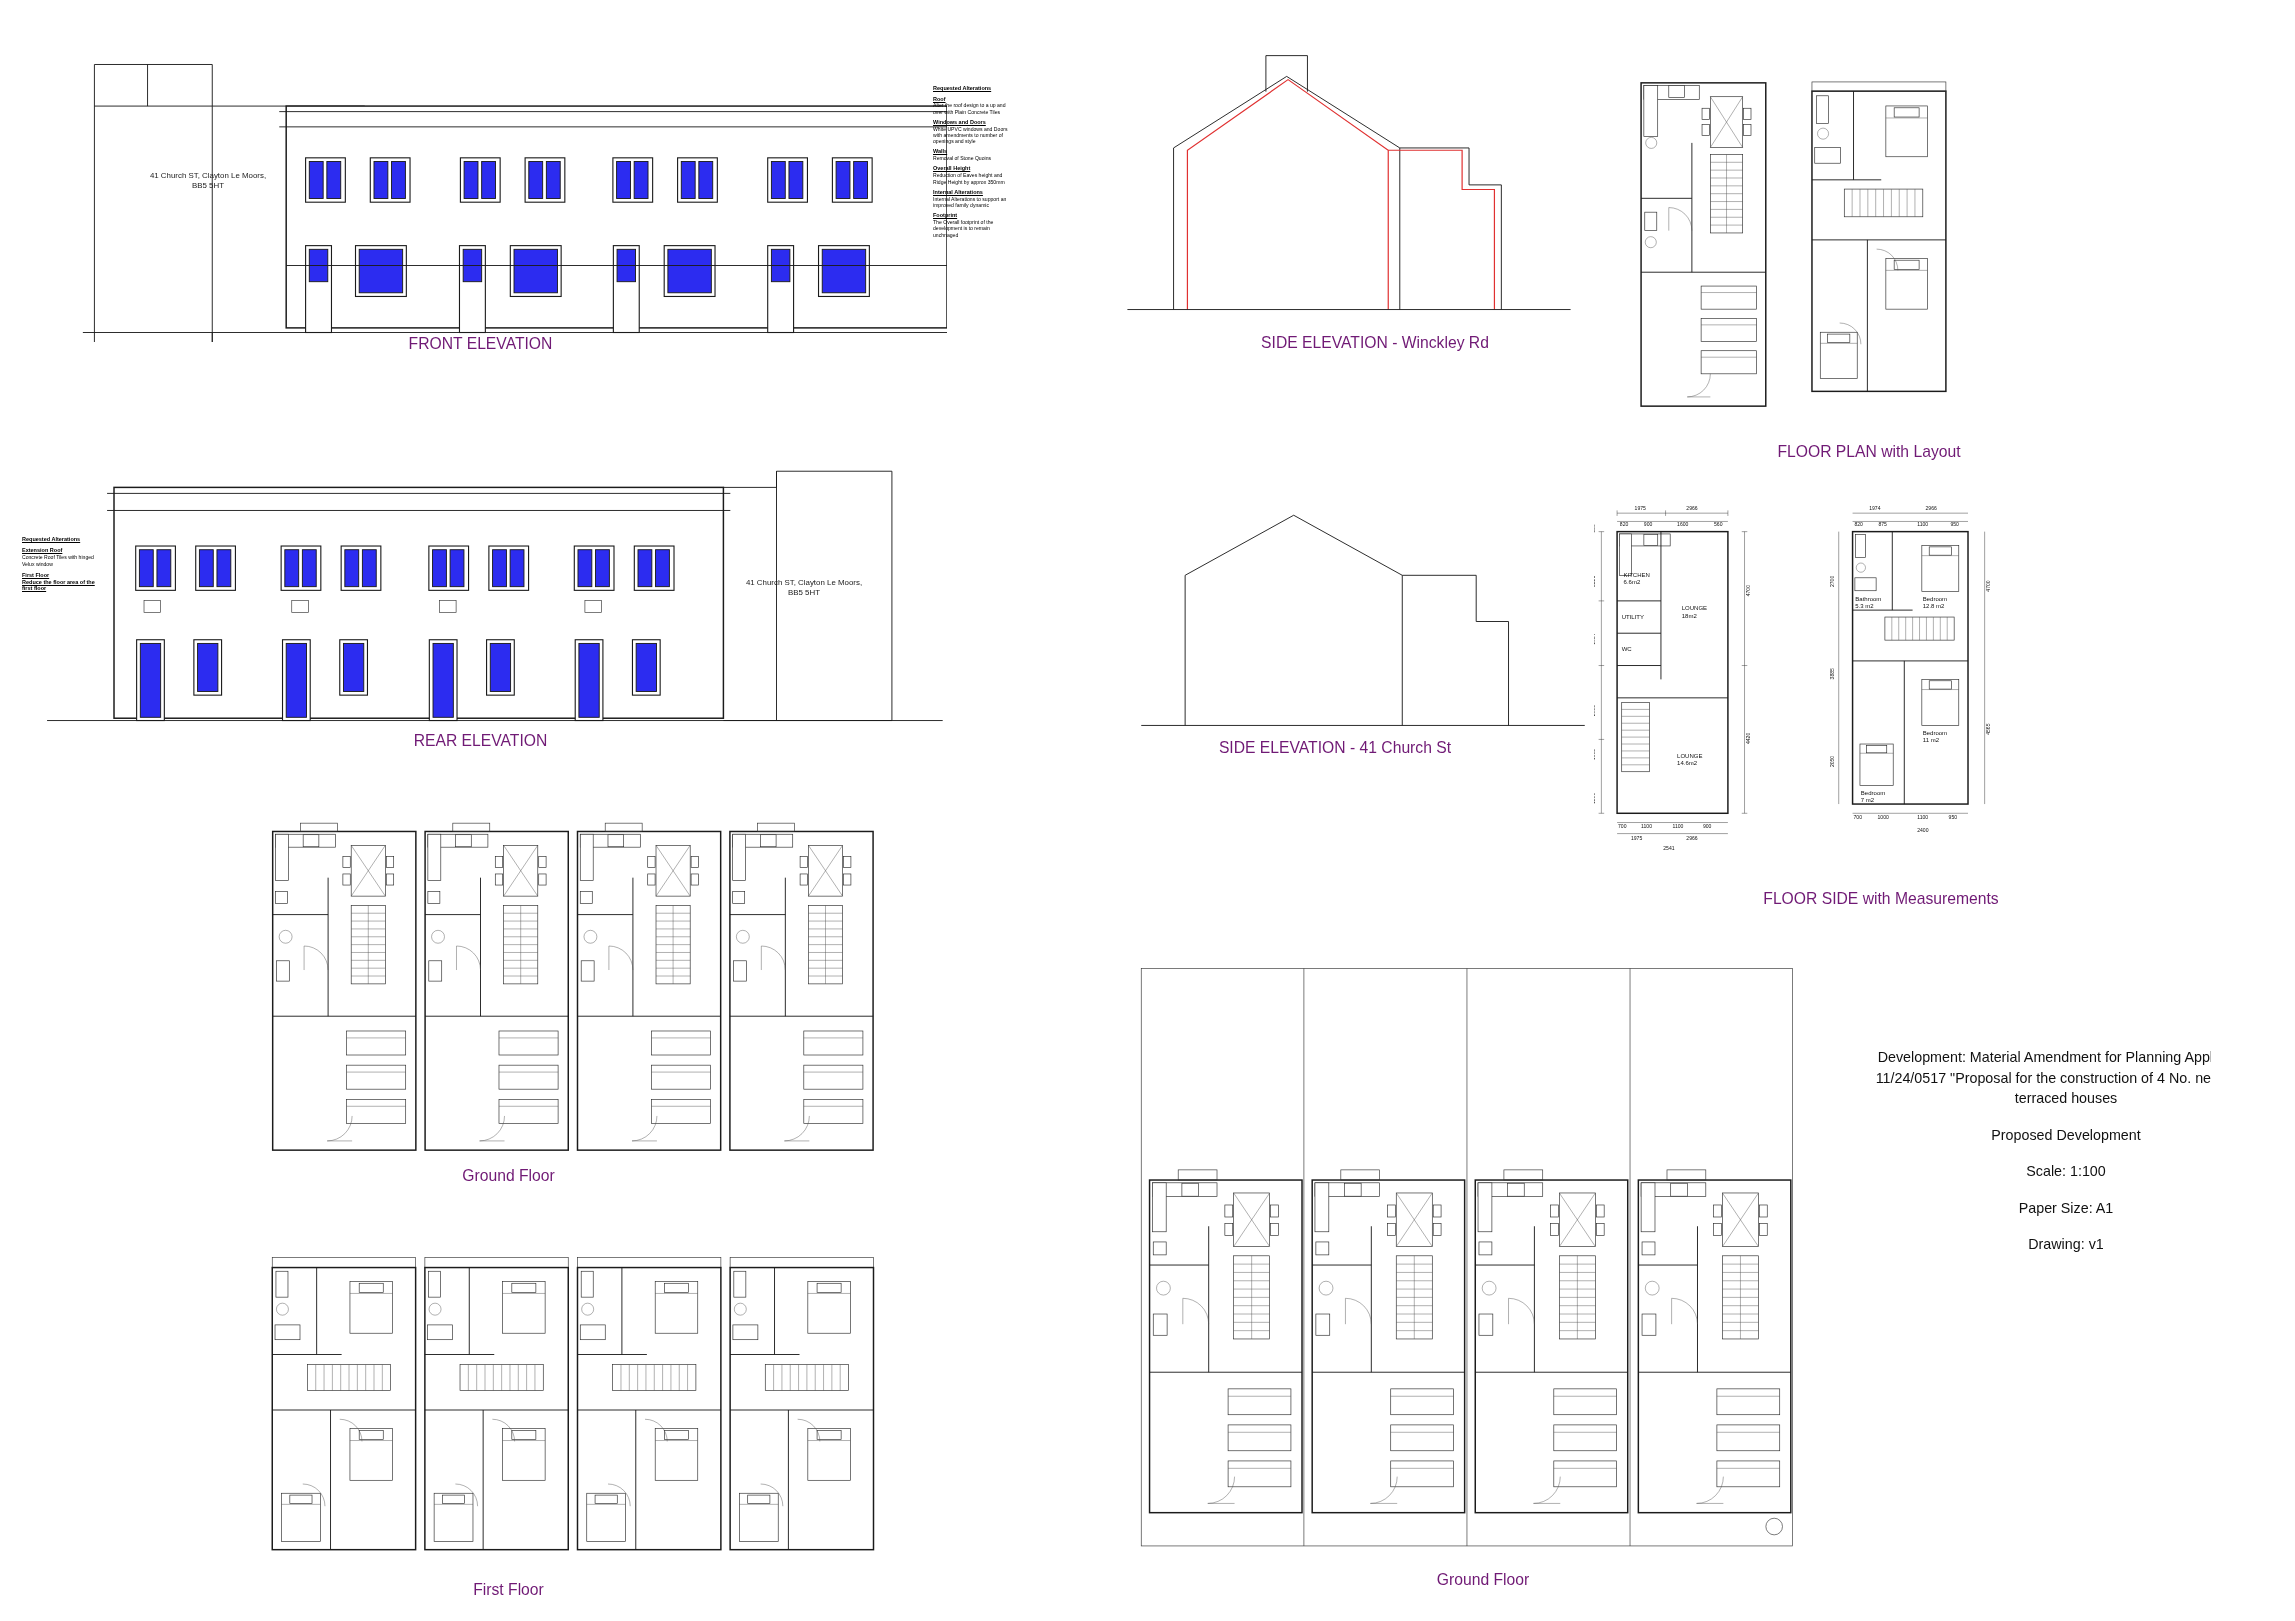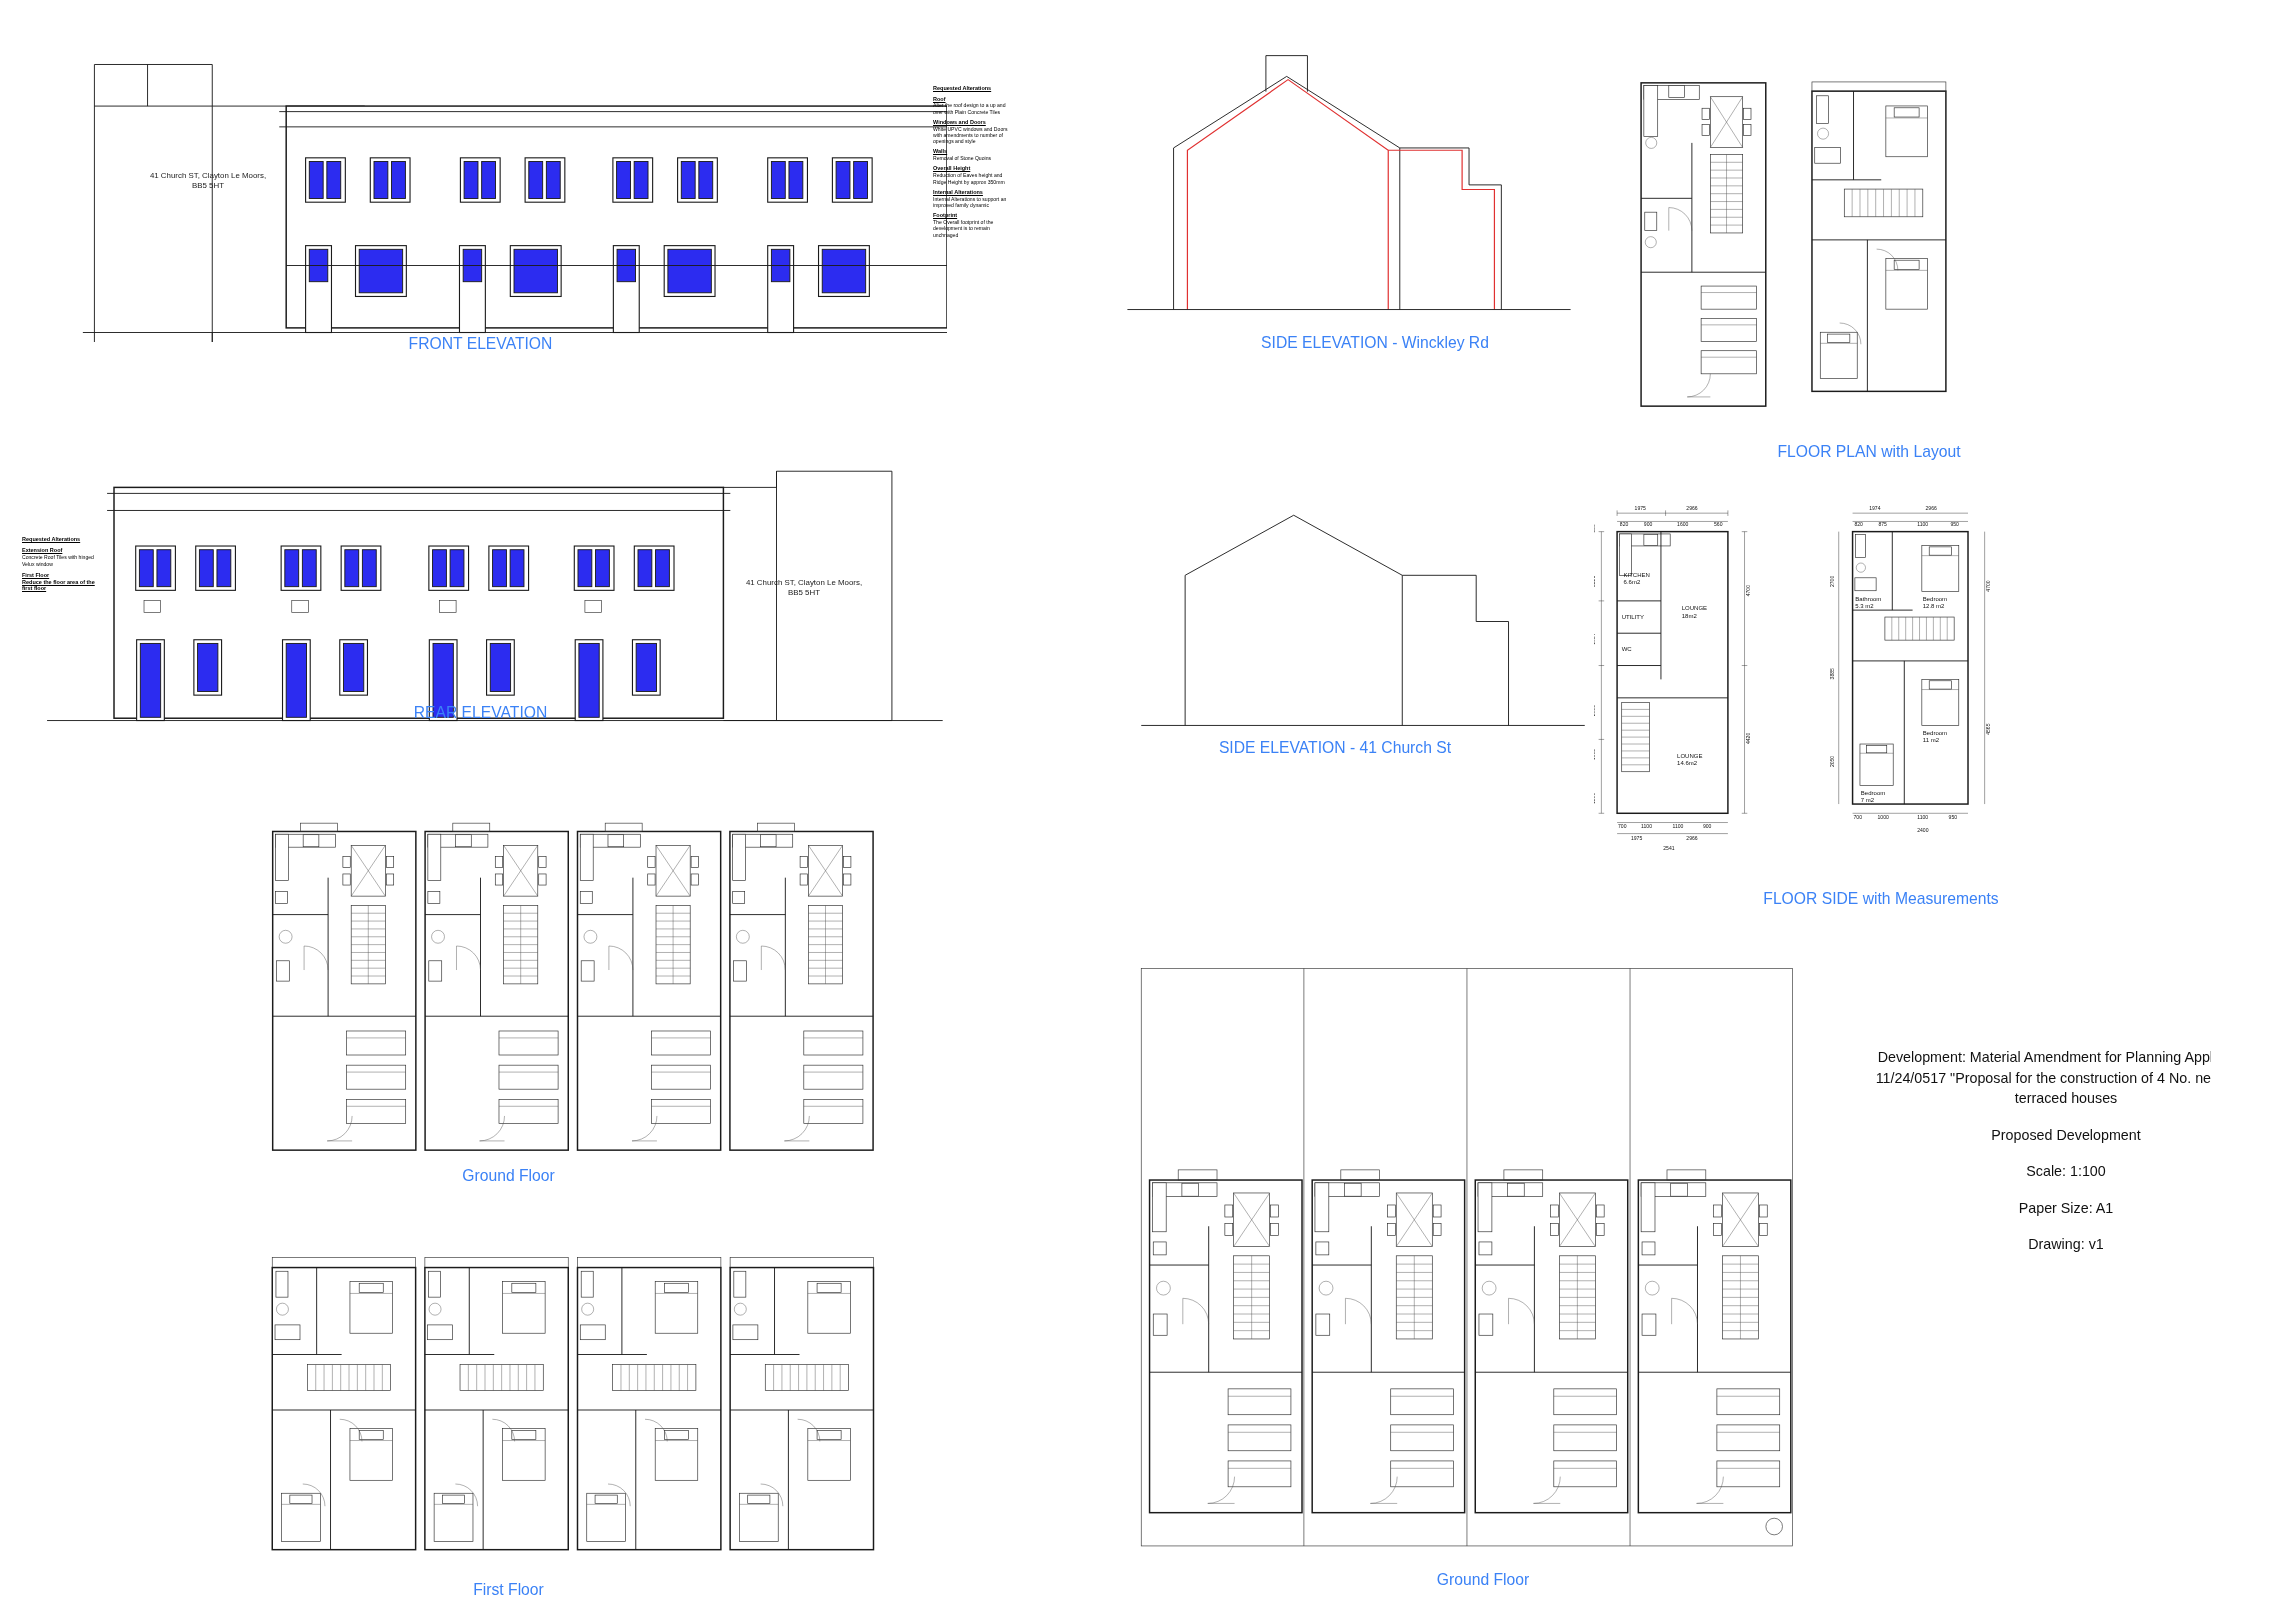--- a/index.html
+++ b/index.html
@@ -14,21 +14,21 @@
   #sheet {
     position: relative;
     width: 2211px;
     height: 1622px;
     background: #ffffff;
     overflow: hidden;
   }
   .abs { position: absolute; }
   .caption {
     font-size: 15.7px;
-    color: #3b82f6;
+    color: #701a75;
     text-align: center;
     white-space: nowrap;
   }
   .note-block {
     font-size: 5.5px;
     line-height: 1.25;
     color: #000;
   }
   .note-title {
     font-weight: bold;
@@ -382,21 +382,21 @@
         <rect class="win-frame" x="1184" y="385" width="60" height="175"></rect>
           <rect class="win-blue" x="1192" y="393" width="44" height="160"></rect>
         <rect class="win-frame" x="1308" y="385" width="60" height="120"></rect>
           <rect class="win-blue" x="1316" y="393" width="44" height="104"></rect>
       </g>
     </svg>
   </div>
 
   <div class="abs addr-label" style="left:744px; top:578px; width:120px;">41 Church ST, Clayton Le Moors, BB5 5HT</div>
 
-  <div class="abs caption" style="left:351px; top:704px; width:259px;">REAR ELEVATION</div>
+  <div class="abs caption" style="left:351px; top:732px; width:259px;">REAR ELEVATION</div>
 
   <div class="abs note-block" style="left:22px; top:536px; width:83px;">
     <div class="note-title">Requested Alterations</div>
     <div style="height:4.6px"></div>
     <div class="note-title">Extension Roof</div>
     <div class="note-body">Concrete Roof Tiles with hinged Velux window</div>
     <div style="height:4.6px"></div>
     <div class="note-title">First Floor</div>
     <div class="note-title">Reduce the floor area of the first floor</div>
   </div>

